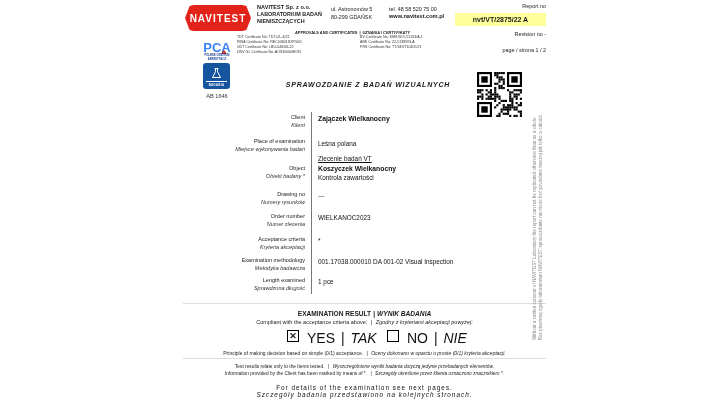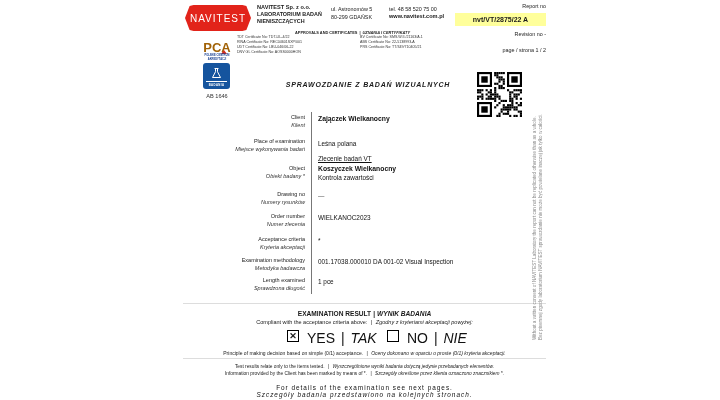--- a/index.html
+++ b/index.html
@@ -3,37 +3,37 @@
 <meta charset="utf-8">
 <style>
   html,body{margin:0;padding:0;background:#fff;}
   #canvas{position:relative;width:720px;height:400px;background:#fff;overflow:hidden;
           font-family:"Liberation Sans",sans-serif;color:#1a1a1a;}
   .abs{position:absolute;}
   
   #logo{left:185px;top:5px;width:66px;height:26px;background:#e2231a;
         clip-path:polygon(0 50%,7% 4%,13% 0,87% 0,93% 4%,100% 50%,93% 96%,87% 100%,13% 100%,7% 96%);
         display:flex;align-items:center;justify-content:center;}
-  #logo span{color:#fff;font-weight:normal;font-size:10px;letter-spacing:1px;}
+  #logo span{color:#fff;font-weight:bold;font-size:10px;letter-spacing:1px;}
   
   .co-name{left:257px;top:4px;font-size:5.6px;font-weight:bold;line-height:7px;}
   .co-line{left:257px;font-size:5.4px;line-height:7px;font-weight:bold;color:#222;}
   .addr{left:331px;font-size:5.4px;color:#222;}
   .tel{left:389px;font-size:5.4px;color:#222;}
   .www{left:389px;font-size:5.6px;font-weight:bold;}
   .r-right{left:436px;width:110px;text-align:right;font-size:5.4px;color:#222;}
   #repno{left:455px;top:13px;width:91px;height:13px;display:flex;align-items:center;justify-content:center;
          font-size:7px;font-weight:bold;}
   
   .cert-title{left:225px;top:30px;width:255px;text-align:center;font-size:3.9px;font-weight:bold;color:#222;}
   .cert{font-size:3.6px;color:#333;line-height:5px;}
   .certL{left:237px;}
   .certR{left:360px;}
   
-  #pca-acr{left:199px;top:41px;width:36px;text-align:center;font-size:13px;font-weight:bold;color:#a16207;line-height:13px;}
+  #pca-acr{left:199px;top:41px;width:36px;text-align:center;font-size:13px;font-weight:bold;color:#3b82f6;line-height:13px;}
   #pca-tri{left:221px;top:50px;width:0;height:0;border-left:3px solid transparent;border-right:3px solid transparent;border-bottom:4px solid #d42b1e;}
   .pca-sub{left:197px;width:40px;text-align:center;font-size:2.6px;color:#123a8f;font-weight:bold;line-height:3px;}
   #pca-badge{left:203px;top:63px;width:27px;height:26px;background:#15549e;border-radius:3px;
              display:flex;flex-direction:column;align-items:center;justify-content:flex-end;}
   #pca-badge .flask{position:absolute;top:4px;left:7px;}
   #pca-badge .blabel{color:#fff;font-size:2.8px;font-weight:bold;letter-spacing:.4px;margin-bottom:2px;border-top:.5px solid #fff;width:21px;text-align:center;padding-top:1px;}
   #pca-ab{left:199px;top:93px;width:36px;text-align:center;font-size:5.6px;color:#333;}
   
   .main-title{left:223px;width:290px;text-align:center;font-weight:bold;}
   .mt1{top:72px;font-size:7.4px;letter-spacing:1.1px;}

